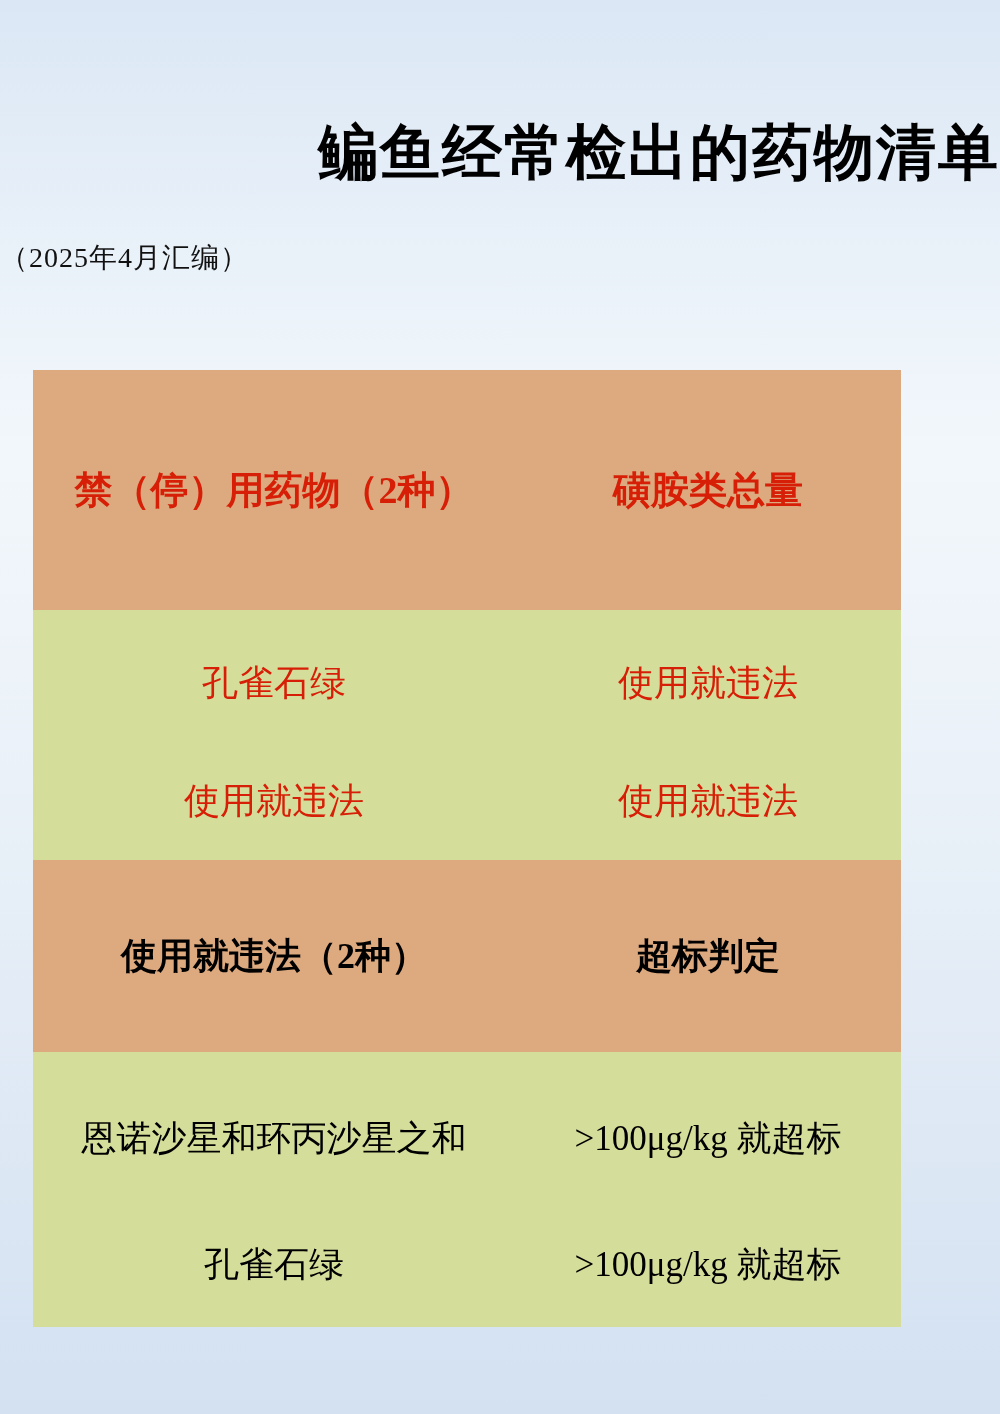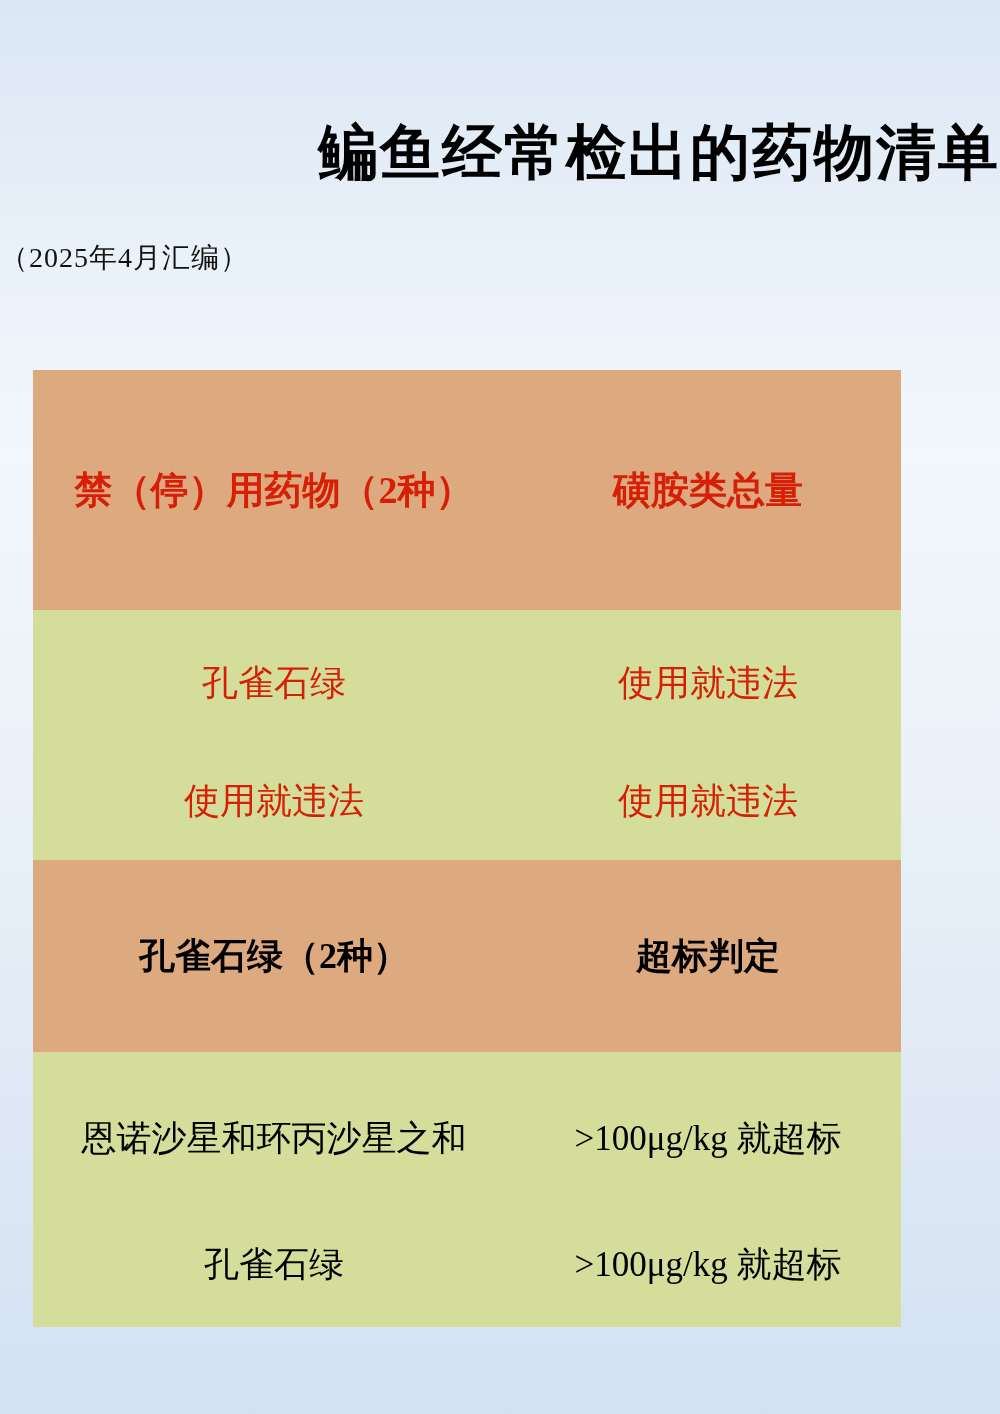--- a/index.html
+++ b/index.html
@@ -111,21 +111,21 @@
       </tr>
       <tr class="row-red first">
         <td>孔雀石绿</td>
         <td>使用就违法</td>
       </tr>
       <tr class="row-red">
         <td>使用就违法</td>
         <td>使用就违法</td>
       </tr>
       <tr class="hdr-black">
-        <td class="cell-pad-left">孔雀石绿（2种）</td>
+        <td class="cell-pad-left">使用就违法（2种）</td>
         <td>超标判定</td>
       </tr>
       <tr class="row-black first">
         <td>恩诺沙星和环丙沙星之和</td>
         <td>&gt;100μg/kg 就超标</td>
       </tr>
       <tr class="row-black">
         <td>孔雀石绿</td>
         <td>&gt;100μg/kg 就超标</td>
       </tr>

